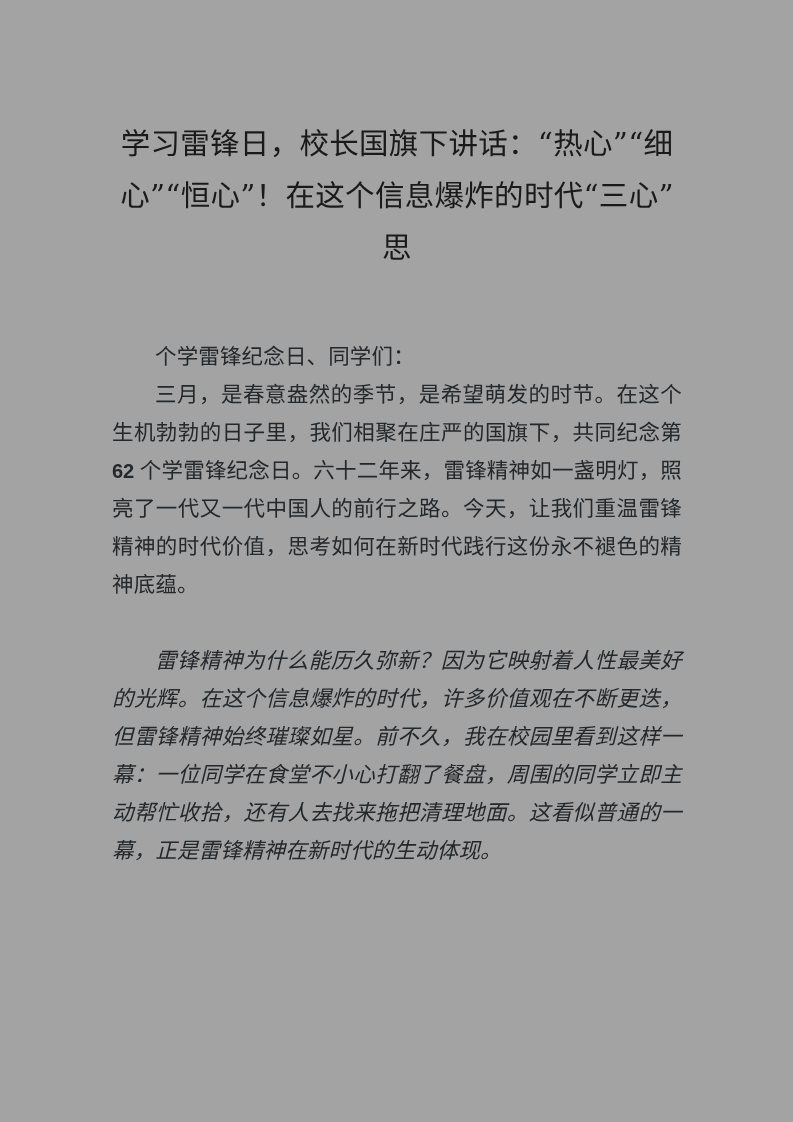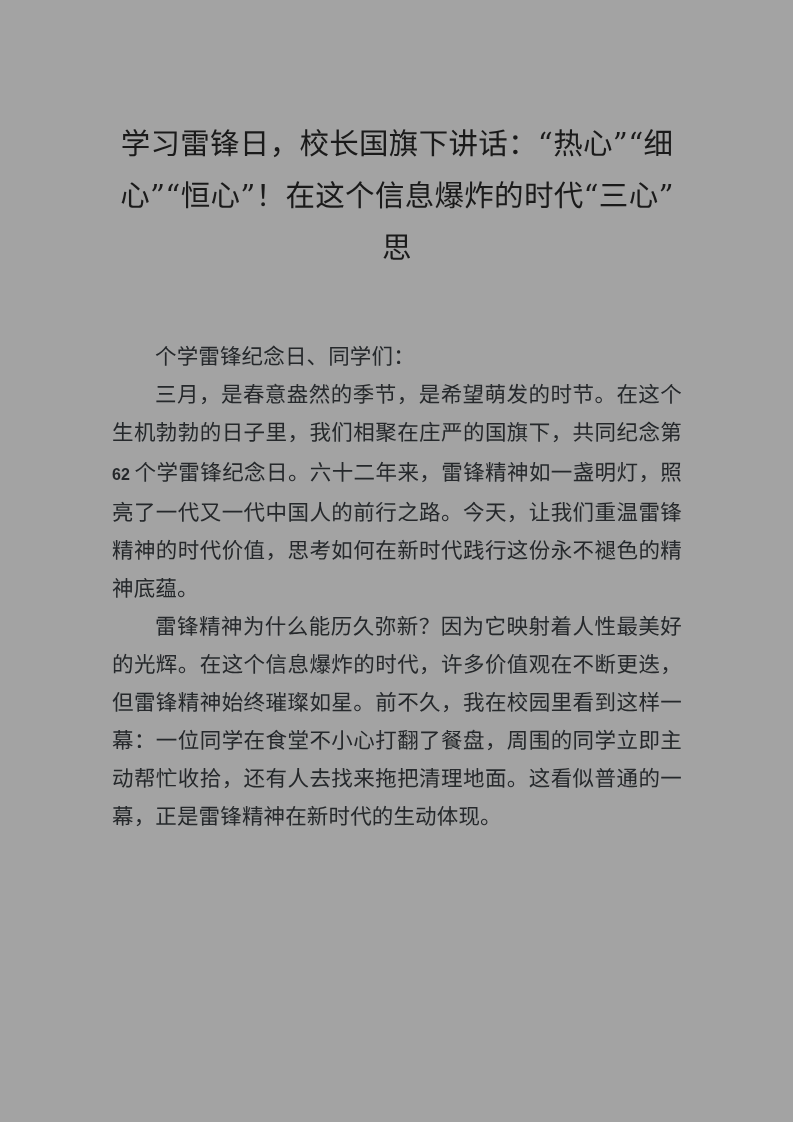--- a/index.html
+++ b/index.html
@@ -49,30 +49,32 @@
     font-size: 21.5px;
     line-height: 38px;
     color: #25282b;
     text-align: justify;
     text-justify: inter-character;
     margin: 0;
     letter-spacing: 0.15px;
   }
 
   .para + .para {
+    margin-top: 38px;
+    font-style: italic;
   }
 
   .para.indent {
     text-indent: 2em;
   }
 
   .num {
     font-family: "Liberation Sans", "DejaVu Sans", sans-serif;
     font-weight: 700;
-    font-size: 16px;
+    font-size: 20px;
     letter-spacing: 0;
   }
 </style>
 </head>
 <body>
 
 <div class="page">
   <div class="content">
 
     <h1 class="doc-title"><span>学习雷锋日，校长国旗下讲话：“热心”“细</span><br><span>心”“恒心”！在这个信息爆炸的时代“三心”</span><br><span>思</span></h1>

